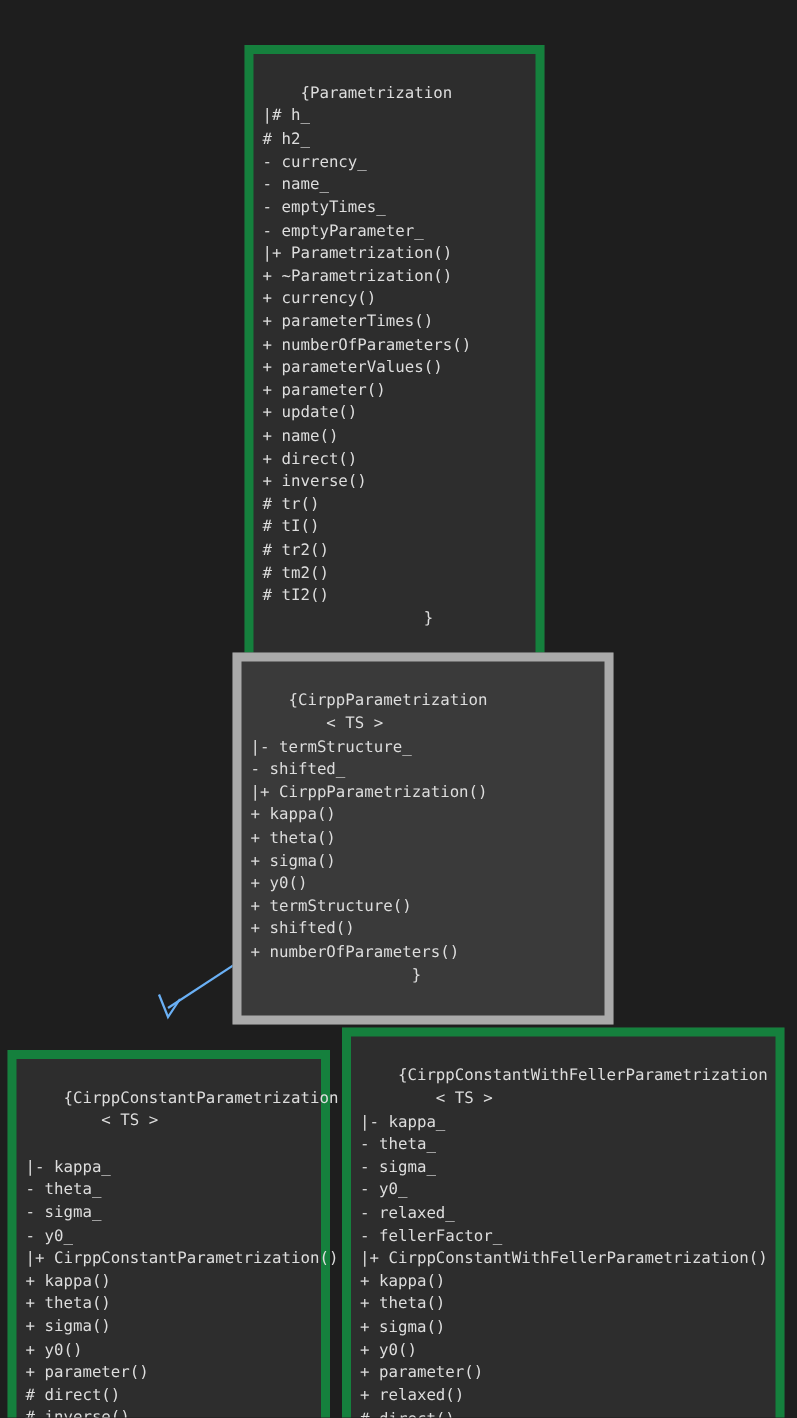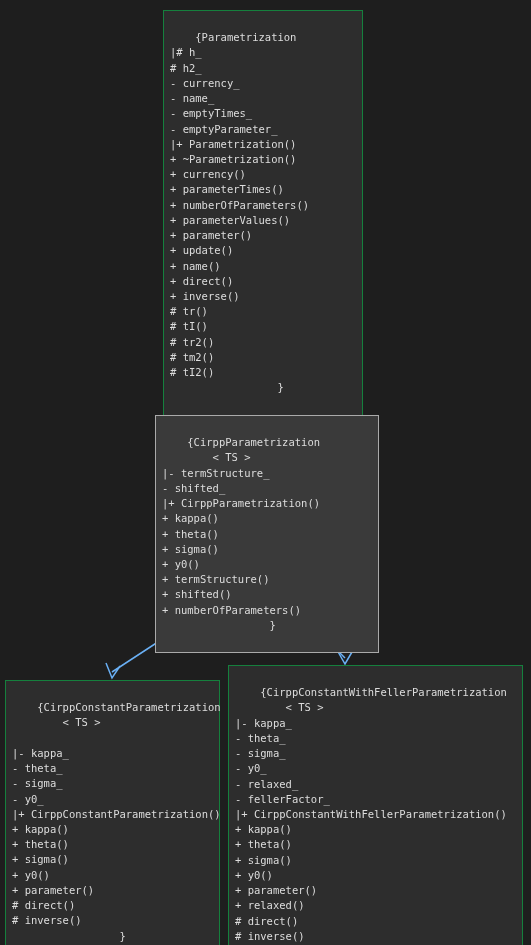--- a/index.html
+++ b/index.html
@@ -14,26 +14,27 @@
       position: relative;
     }
     .diagram-container {
       position: relative;
       width: 531px;
       height: 945px;
     }
     .uml-box {
       position: absolute;
       background: #2d2d2d;
-      border: 1px solid #15803d;
+      border: 6px solid #15803d;
       padding: 4px 6px;
       white-space: pre;
       line-height: 1.45;
       color: #ddd;
       font-size: 10.5px;
+      margin-top: 20px;
     }
     .uml-box.highlighted {
       background: #3a3a3a;
       border-color: #aaa;
     }
     svg.arrows {
       position: absolute;
       top: 0;
       left: 0;
       width: 531px;
@@ -92,21 +93,21 @@
 + direct()
 + inverse()
 # tr()
 # tI()
 # tr2()
 # tm2()
 # tI2()
                  }</span>
   </div>
 
-  <div class="uml-box highlighted" style="left:155px; top:415px; width:224px; min-height:190px;">
+  <div class="uml-box highlighted" style="left:155px; top:415px; width:254px; min-height:190px;">
     <span>{CirppParametrization
         &lt; TS &gt;
 |- termStructure_
 - shifted_
 |+ CirppParametrization()
 + kappa()
 + theta()
 + sigma()
 + y0()
 + termStructure()

